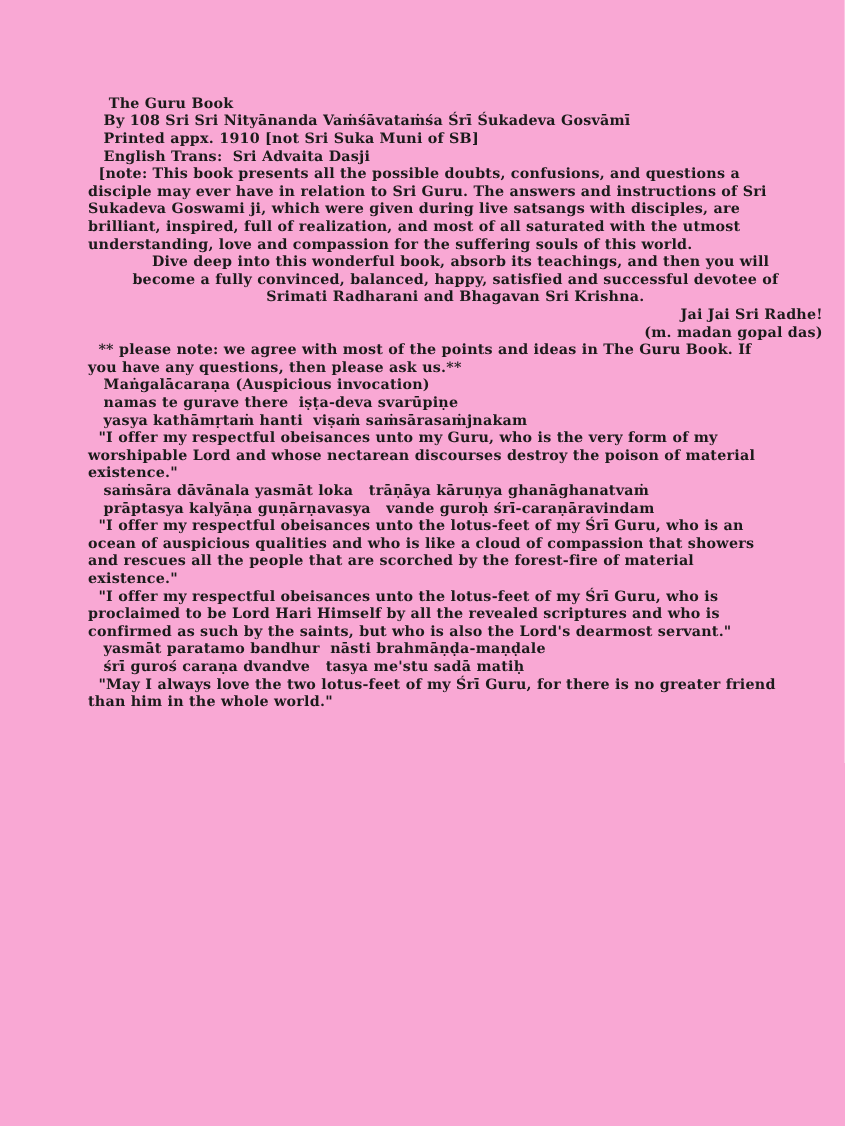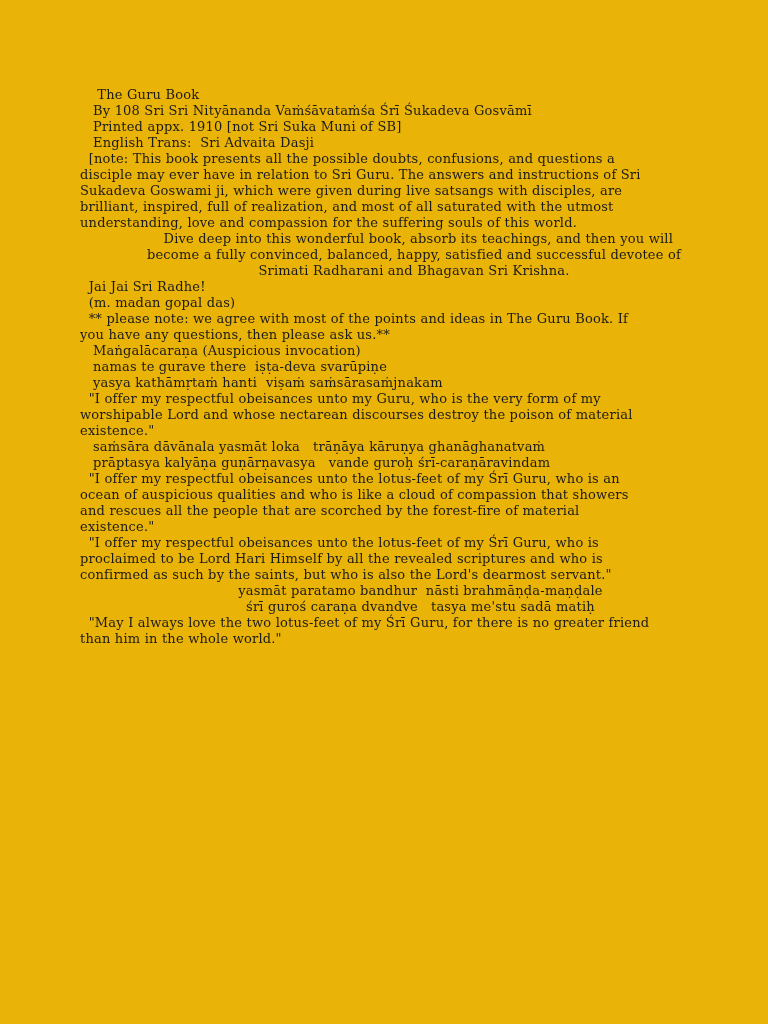--- a/index.html
+++ b/index.html
@@ -23,36 +23,36 @@
     font-size: inherit;
     line-height: inherit;
     letter-spacing: inherit;
     color: inherit;
     white-space: pre;
   }
   .b-title      { margin-bottom: 12px; }
   .b-byline     { margin-bottom: 19px; }
   .b-note       { margin-bottom: 15px; }
   .b-dive       { margin-bottom: 14px; text-align: center; }
-  .b-salutation { margin-bottom: 15px; }
+  .b-salutation { margin-bottom: 15px; text-align: right; }
   .b-disclaimer { margin-bottom: 58px; }
   .b-heading    { margin-bottom: 18px; }
   .b-verse1     { margin-bottom: 12px; }
   .b-trans1     { margin-bottom: 20px; }
   .b-verse2     { margin-bottom: 13px; }
   .b-trans2     { margin-bottom: 16px; }
   .b-verse3     { margin-bottom: 16px; }
   .b-trans3     { margin-bottom: 15px; }
-  .b-verse4     { margin-bottom: 17px; text-align: center; }
+  .b-verse4     { margin-bottom: 17px; }
   .b-trans4     { margin-bottom: 0; }
 </style>
 </head>
 <body>
 
-<div class="page" style="background: #eab308; color: rgb(27, 27, 27);">
+<div class="page" style="background: #f9a8d4; color: rgb(27, 27, 27); font-weight: bold;">
   <pre class="block b-title">    The Guru Book</pre>
   <pre class="block b-byline">   By 108 Sri Sri Nityānanda Vaṁśāvataṁśa Śrī Śukadeva Gosvāmī
    Printed appx. 1910 [not Sri Suka Muni of SB]
    English Trans:  Sri Advaita Dasji</pre>
   <pre class="block b-note">  [note: This book presents all the possible doubts, confusions, and questions a
 disciple may ever have in relation to Sri Guru. The answers and instructions of Sri
 Sukadeva Goswami ji, which were given during live satsangs with disciples, are
 brilliant, inspired, full of realization, and most of all saturated with the utmost
 understanding, love and compassion for the suffering souls of this world.</pre>
   <pre class="block b-dive">  Dive deep into this wonderful book, absorb its teachings, and then you will

